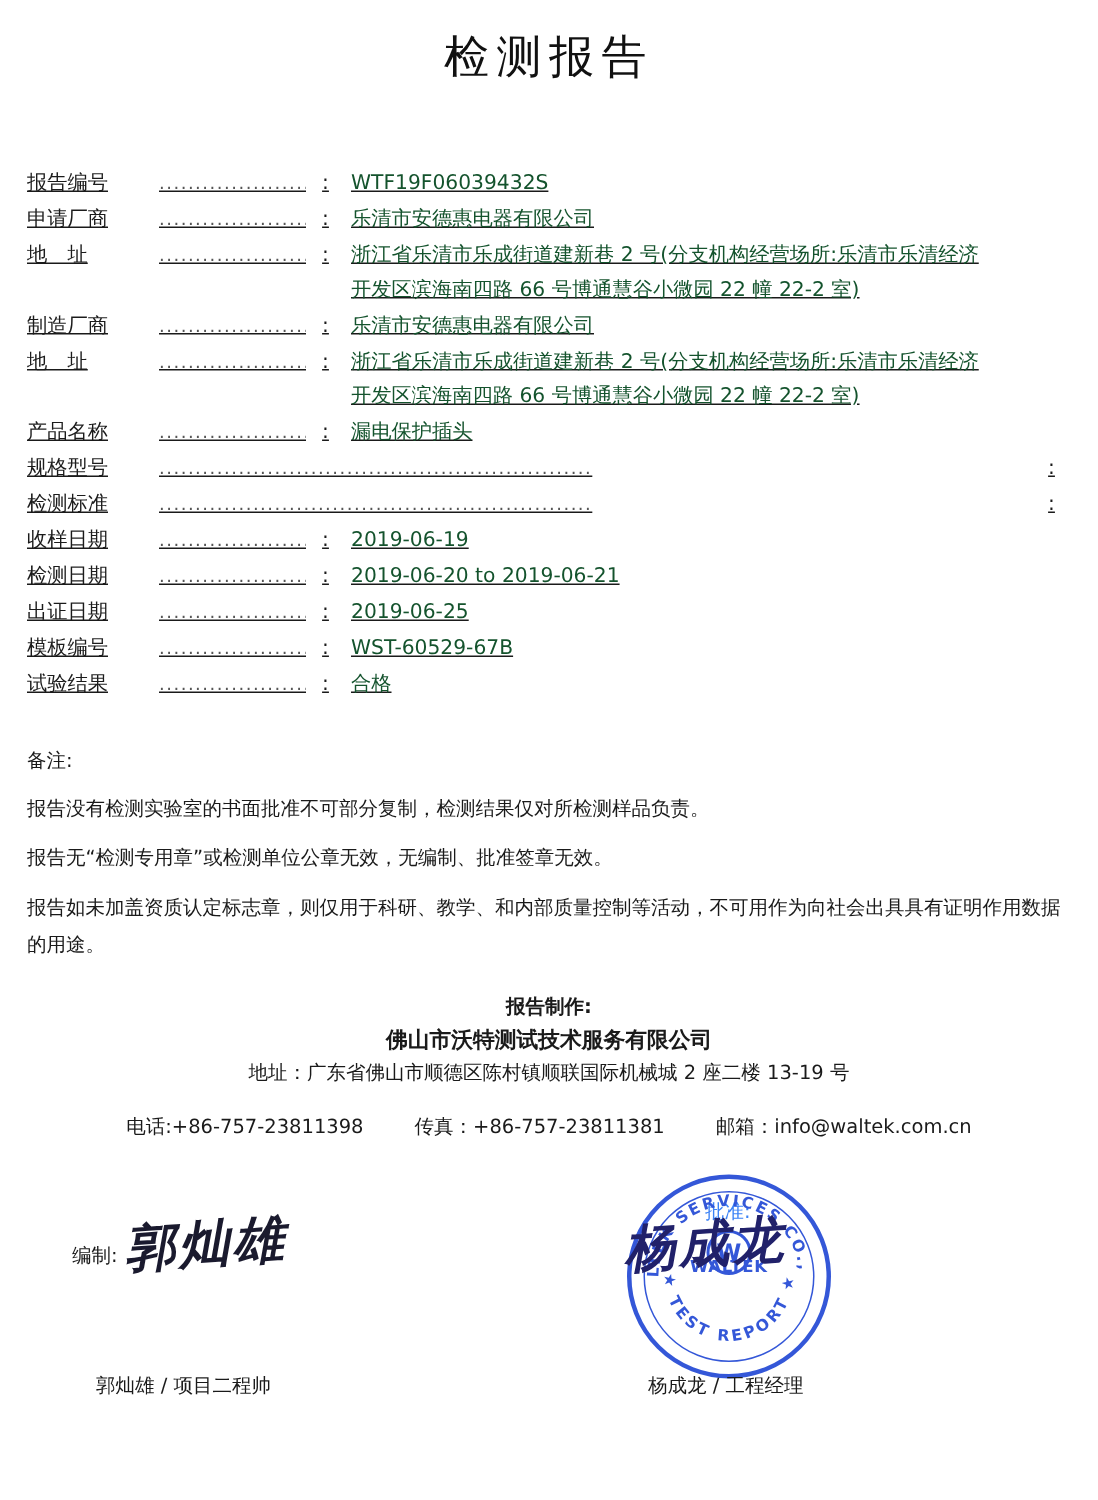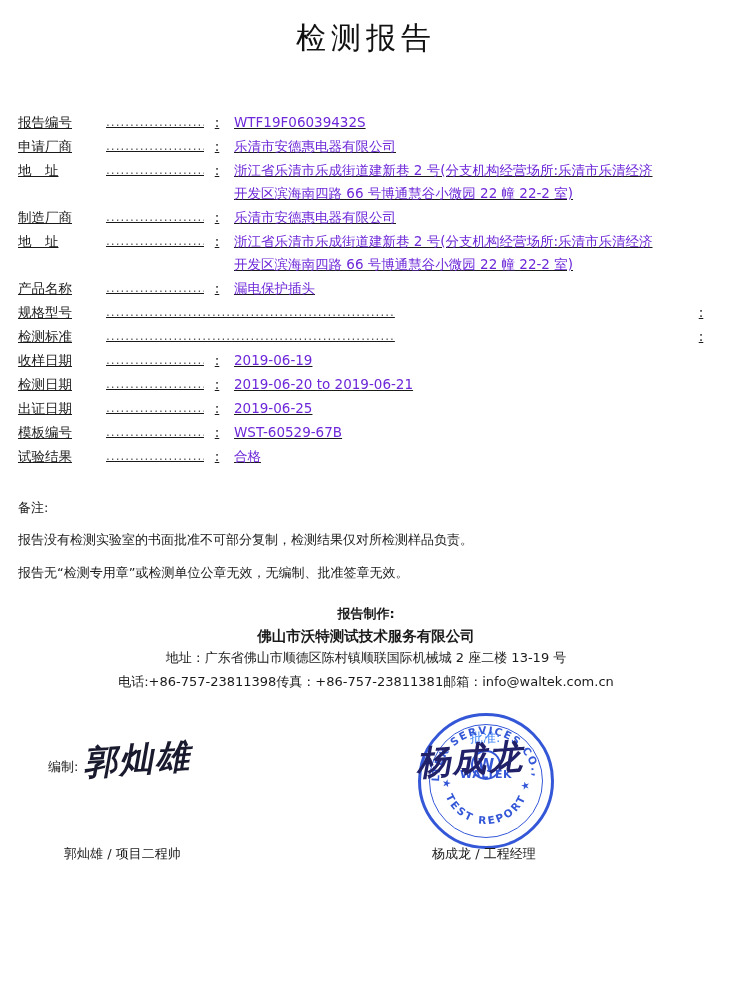--- a/index.html
+++ b/index.html
@@ -59,21 +59,21 @@
     min-width: 10px;
   }
   .colon {
     flex: 0 0 26px;
     text-align: center;
   }
   .field-value {
     flex: 0 0 480px;
     width: 480px;
     padding-left: 4px;
-    color: #6d28d9;
+    color: #14532d;
   }
   .field-value .line2 {
     display: block;
   }
   .notes {
     margin-top: 26px;
     font-size: 13px;
     line-height: 27px;
   }
   .notes .note-head {
@@ -95,21 +95,22 @@
   .footer-block .f-bold {
     font-weight: bold;
   }
   .footer-block .f-company {
     font-weight: bold;
     font-size: 14.5px;
   }
   .footer-contact {
     display: flex;
     justify-content: center;
-    margin-top: 2px;
+    gap: 34px;
+    margin-top: 14px;
   }
   .sign-area {
     position: relative;
     margin-top: 26px;
     height: 150px;
   }
   .sign-left {
     position: absolute;
     left: 30px;
     top: 18px;
@@ -313,20 +314,21 @@
       <span class="colon">:</span>
       <span class="field-value">合格</span>
     </div>
 
   </div>
 
   <div class="notes">
     <div class="note-head">备注:</div>
     <p>报告没有检测实验室的书面批准不可部分复制，检测结果仅对所检测样品负责。</p>
     <p>报告无“检测专用章”或检测单位公章无效，无编制、批准签章无效。</p>
+    <p class="indent-wrap">报告如未加盖资质认定标志章，则仅用于科研、教学、和内部质量控制等活动，不可用作为向社会出具具有证明作用数据的用途。</p>
   </div>
 
   <div class="footer-block">
     <div class="f-bold">报告制作:</div>
     <div class="f-company">佛山市沃特测试技术服务有限公司</div>
     <div>地址：广东省佛山市顺德区陈村镇顺联国际机械城 2 座二楼 13-19 号</div>
     <div class="footer-contact">
       <span>电话:+86-757-23811398</span>
       <span>传真：+86-757-23811381</span>
       <span>邮箱：info@waltek.com.cn</span>

